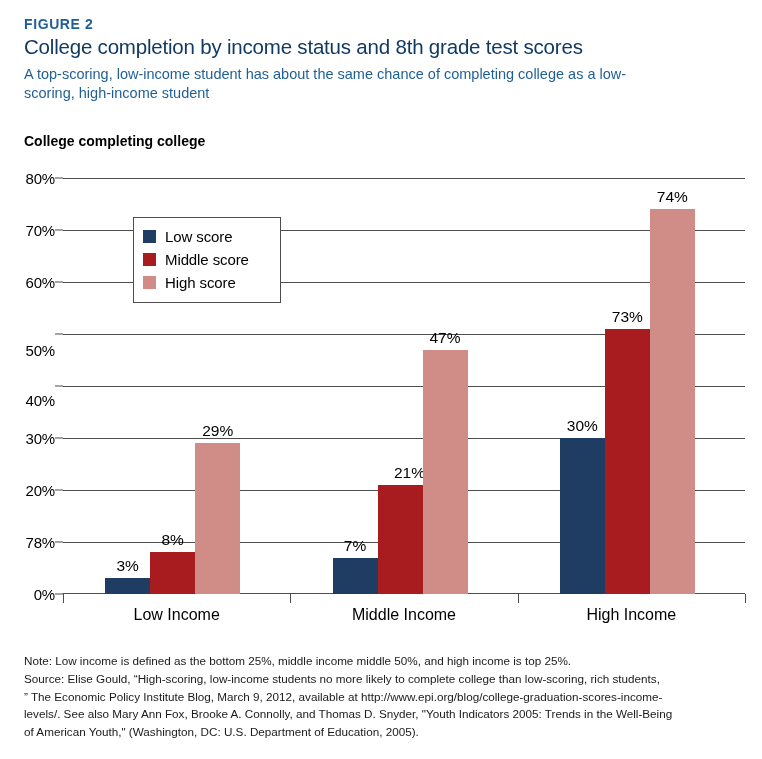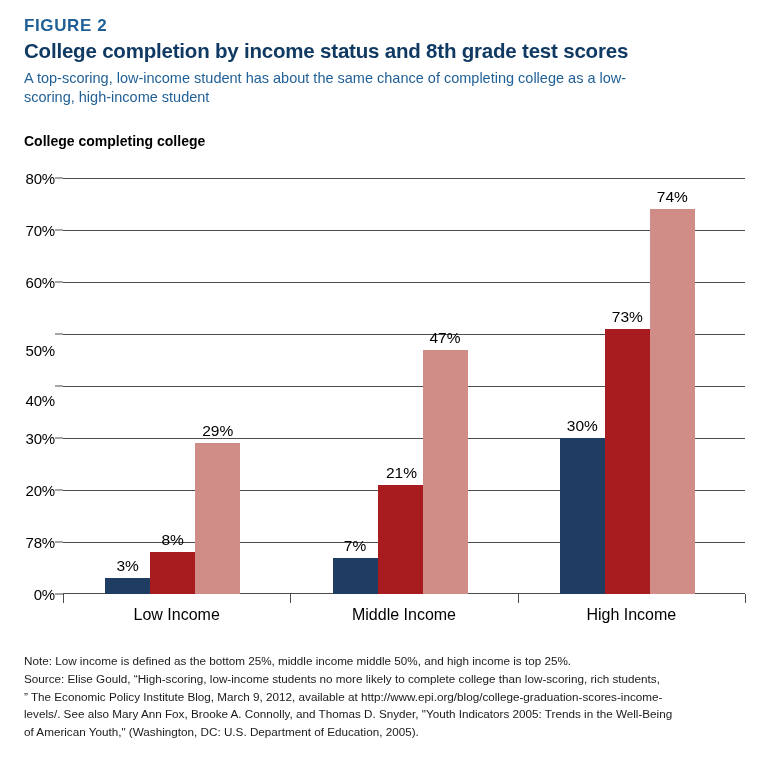--- a/index.html
+++ b/index.html
@@ -14,29 +14,29 @@
     color: #000;
     overflow: hidden;
     position: relative;
   }
 
   
   .header {
     padding: 16px 24px 0 24px;
   }
   .fig-label {
-    font-size: 17px;
+    font-size: 14px;
     font-weight: bold;
     letter-spacing: 0.6px;
     color: #1f5f96;
     margin: 0 0 3px 0;
   }
   .fig-title {
     font-size: 20.5px;
-    font-weight: bold;
+    font-weight: normal;
     color: #113a63;
     margin: 0 0 6px 0;
     letter-spacing: -0.2px;
     line-height: 1.15;
   }
   .fig-subtitle {
     font-size: 14.5px;
     color: #1f5f96;
     line-height: 1.32;
     margin: 0;
@@ -246,21 +246,21 @@
         <div class="bar-label" style="bottom: 18.6px; left: 22.5px;">3%</div>
         <div class="bar" style="left: 45px; height: 41.6px; background: rgb(168, 28, 32);"></div>
         <div class="bar-label" style="bottom: 44.6px; left: 67.5px;">8%</div>
         <div class="bar" style="left: 90px; height: 150.8px; background: rgb(208, 140, 134);"></div>
         <div class="bar-label" style="bottom: 153.8px; left: 112.5px;">29%</div>
       </div>
       <div class="group" style="left: 269.5px; width: 135px;">
         <div class="bar" style="left: 0px; height: 36.4px; background: rgb(31, 61, 99);"></div>
         <div class="bar-label" style="bottom: 39.4px; left: 22.5px;">7%</div>
         <div class="bar" style="left: 45px; height: 109.2px; background: rgb(168, 28, 32);"></div>
-        <div class="bar-label" style="bottom: 112.2px; left: 69px;">21%</div>
+        <div class="bar-label" style="bottom: 112.2px; left: 77px;">21%</div>
         <div class="bar" style="left: 90px; height: 244.4px; background: rgb(208, 140, 134);"></div>
         <div class="bar-label" style="bottom: 247.4px; left: 112.5px;">47%</div>
       </div>
       <div class="group" style="left: 496.833px; width: 135px;">
         <div class="bar" style="left: 0px; height: 156px; background: rgb(31, 61, 99);"></div>
         <div class="bar-label" style="bottom: 159px; left: 22.5px;">30%</div>
         <div class="bar" style="left: 45px; height: 265.2px; background: rgb(168, 28, 32);"></div>
         <div class="bar-label" style="bottom: 268.2px; left: 67.5px;">73%</div>
         <div class="bar" style="left: 90px; height: 384.8px; background: rgb(208, 140, 134);"></div>
         <div class="bar-label" style="bottom: 387.8px; left: 112.5px;">74%</div>
@@ -270,20 +270,34 @@
   <div id="xaxis-layer">
       <div class="xlabel" style="left: 176.667px;">Low Income</div>
       <div class="xtick" style="left: 63px;"></div>
       <div class="xlabel" style="left: 404px;">Middle Income</div>
       <div class="xtick" style="left: 290.333px;"></div>
       <div class="xlabel" style="left: 631.333px;">High Income</div>
       <div class="xtick" style="left: 517.667px;"></div>
       <div class="xtick" style="left: 745px;"></div>
     </div>
 
+  <div class="legend" id="legend">
+      <div class="legend-row">
+        <span class="legend-swatch" style="background: rgb(31, 61, 99);"></span>
+        <span class="legend-text">Low score</span>
+      </div>
+      <div class="legend-row">
+        <span class="legend-swatch" style="background: rgb(168, 28, 32);"></span>
+        <span class="legend-text">Middle score</span>
+      </div>
+      <div class="legend-row">
+        <span class="legend-swatch" style="background: rgb(208, 140, 134);"></span>
+        <span class="legend-text">High score</span>
+      </div>
+    </div>
 </div>
 
 <div class="notes">
   <p>Note: Low income is defined as the bottom 25%, middle income middle 50%, and high income is top 25%.</p>
   <p>Source: Elise Gould, “High-scoring, low-income students no more likely to complete college than low-scoring, rich students,</p>
   <p>” The Economic Policy Institute Blog, March 9, 2012, available at http://www.epi.org/blog/college-graduation-scores-income-</p>
   <p>levels/. See also Mary Ann Fox, Brooke A. Connolly, and Thomas D. Snyder, "Youth Indicators 2005: Trends in the Well-Being</p>
   <p>of American Youth," (Washington, DC: U.S. Department of Education, 2005).</p>
 </div>
 

